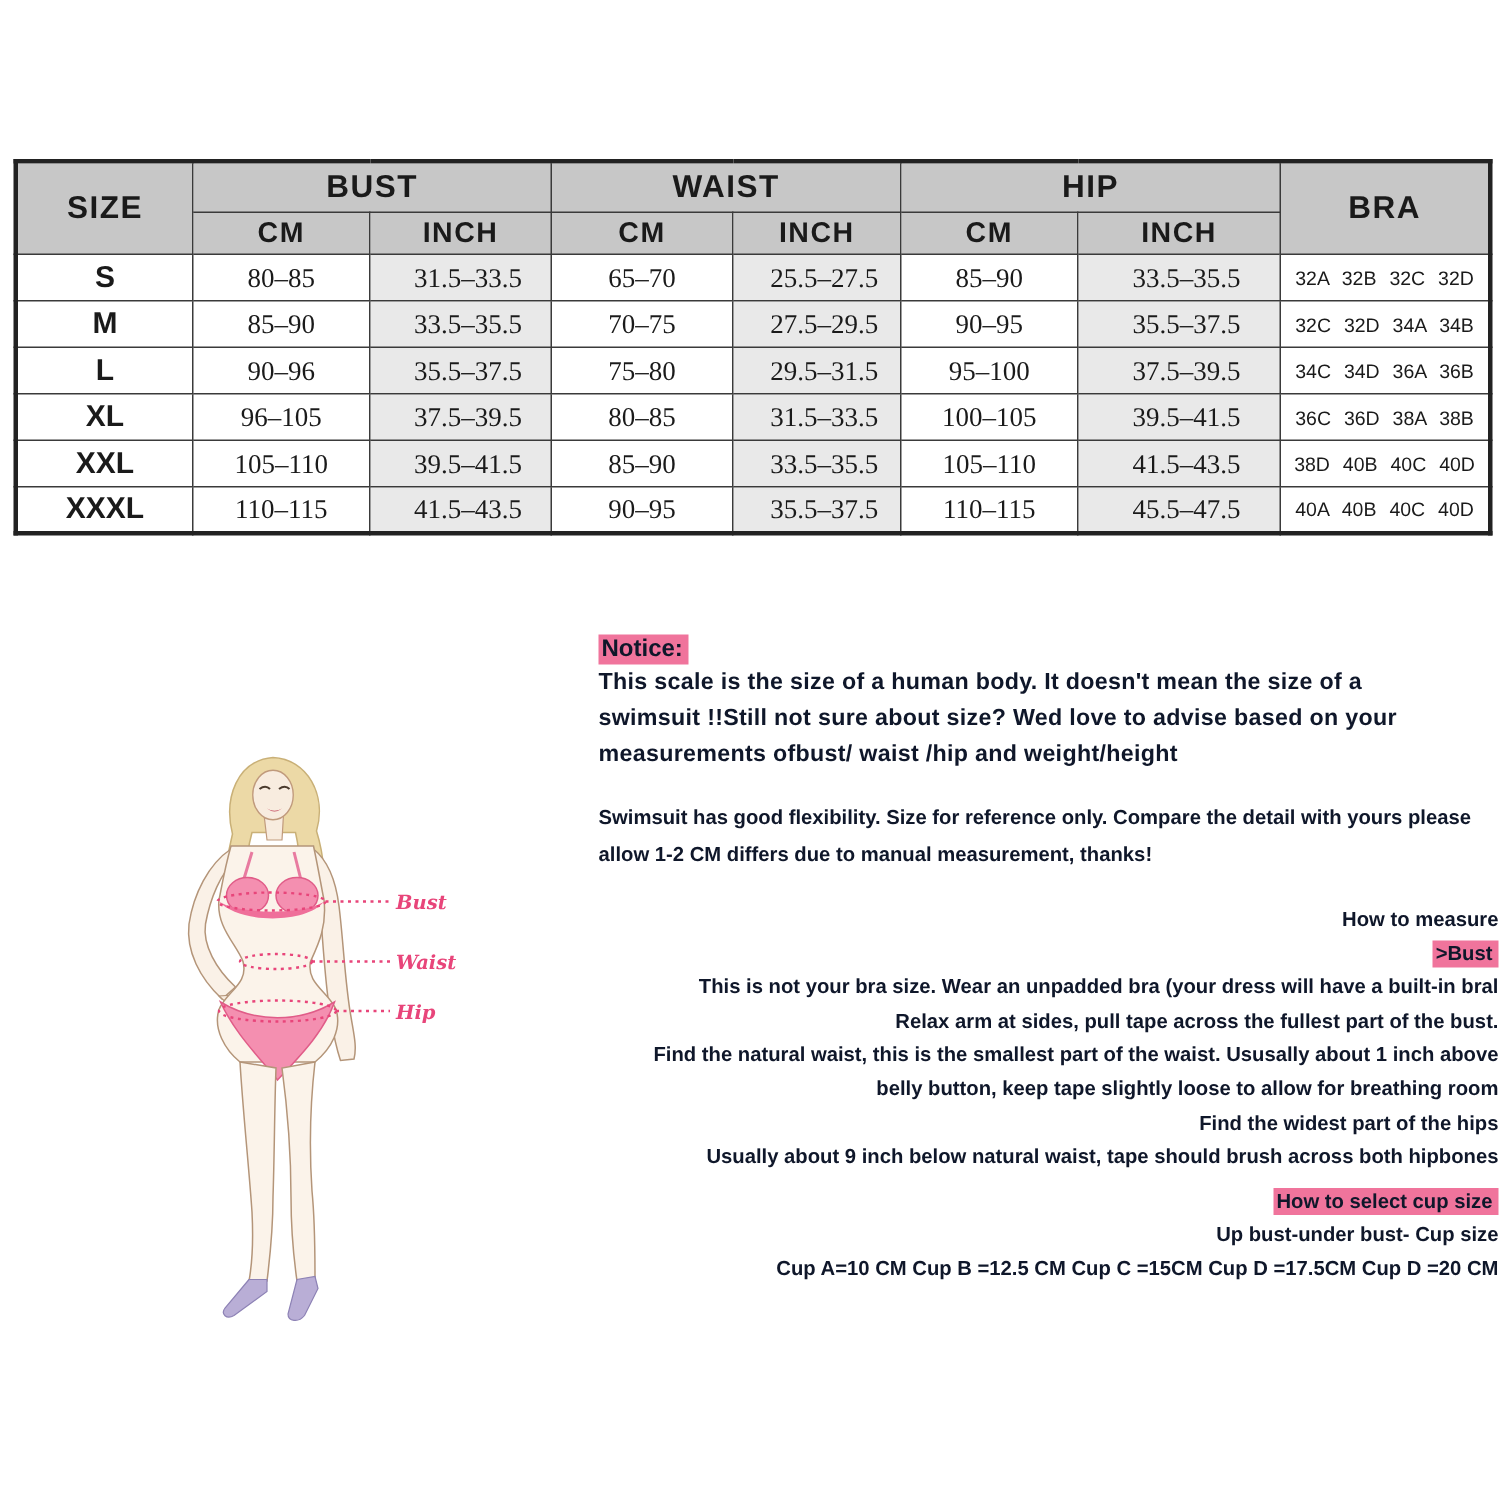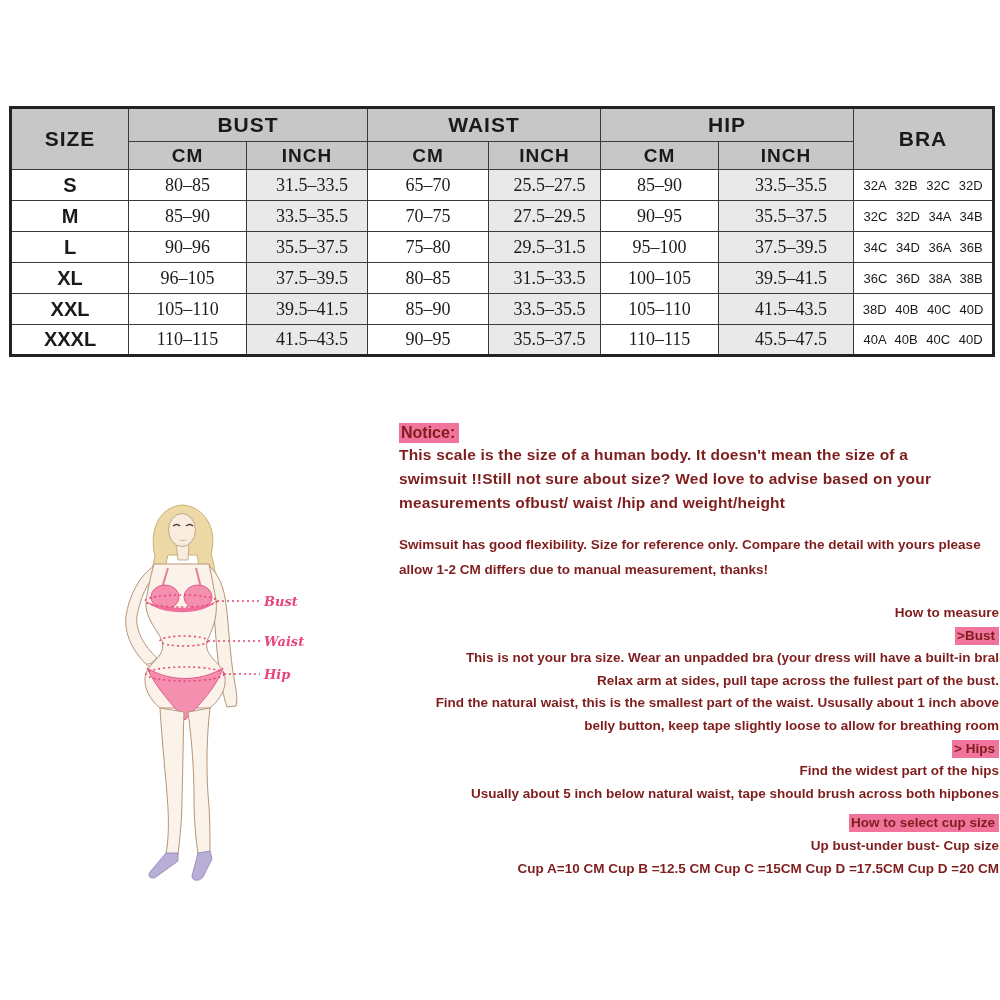--- a/index.html
+++ b/index.html
@@ -16,21 +16,21 @@
         font-weight:600;font-size:21px;letter-spacing:1px;}
   .size-chart thead tr.r1 th{height:32px;}
   .size-chart thead tr.r2 th{height:27px;font-size:19px;}
   .size-chart tbody tr{height:31px;}
   td.size{font-family:"Liberation Sans",sans-serif;font-weight:600;font-size:20px;}
   td.num{font-family:"Liberation Serif",serif;font-size:18px;background:#ffffff;}
   td.inch{background:#e9e9e9;padding-left:10px;}
   td.bra{font-family:"Liberation Sans",sans-serif;font-size:13px;font-weight:500;word-spacing:5px;}
 
   
-  .notes{position:absolute;left:399px;top:423px;width:600px;color:#7f1d1d;font-weight:700;}
+  .notes{position:absolute;left:399px;top:423px;width:600px;color:#0f172a;font-weight:700;}
   .notes .h1{font-size:16px;line-height:20px;}
   .notes .big{font-size:15.5px;line-height:24px;letter-spacing:.2px;}
   .notes .flex{font-size:13.5px;line-height:25px;}
   .notes .sm{font-size:13.5px;line-height:22.6px;text-align:right;}
   .gap1{margin-top:17px;} .gap2{margin-top:20px;} .gap3{margin-top:7px;}
   .hl{background:#f0749c;padding:1px 4px 2px 2px;}
 
   
   .figure-box{position:absolute;left:88px;top:498px;width:220px;height:400px;}
   .meas-label{font-family:"DejaVu Serif",serif;font-style:italic;font-weight:bold;font-size:13px;}
@@ -194,20 +194,19 @@
 
   <div class="flex gap1">Swimsuit has good flexibility. Size for reference only. Compare the detail with yours please</div>
   <div class="flex">allow 1-2 CM differs due to manual measurement, thanks!</div>
 
   <div class="sm gap2">How to measure</div>
   <div class="sm"><span class="hl">&gt;Bust</span></div>
   <div class="sm">This is not your bra size. Wear an unpadded bra (your dress will have a built-in bral</div>
   <div class="sm">Relax arm at sides, pull tape across the fullest part of the bust.</div>
   <div class="sm">Find the natural waist, this is the smallest part of the waist. Ususally about 1 inch above</div>
   <div class="sm">belly button, keep tape slightly loose to allow for breathing room</div>
-  <div class="sm"><span class="hl">&gt; Hips</span></div>
   <div class="sm">Find the widest part of the hips</div>
-  <div class="sm">Usually about 5 inch below natural waist, tape should brush across both hipbones</div>
+  <div class="sm">Usually about 9 inch below natural waist, tape should brush across both hipbones</div>
 
   <div class="sm gap3"><span class="hl">How to select cup size</span></div>
   <div class="sm">Up bust-under bust- Cup size</div>
   <div class="sm">Cup A=10 CM Cup B =12.5 CM Cup C =15CM Cup D =17.5CM Cup D =20 CM</div>
 </div>
 
 </body></html>

